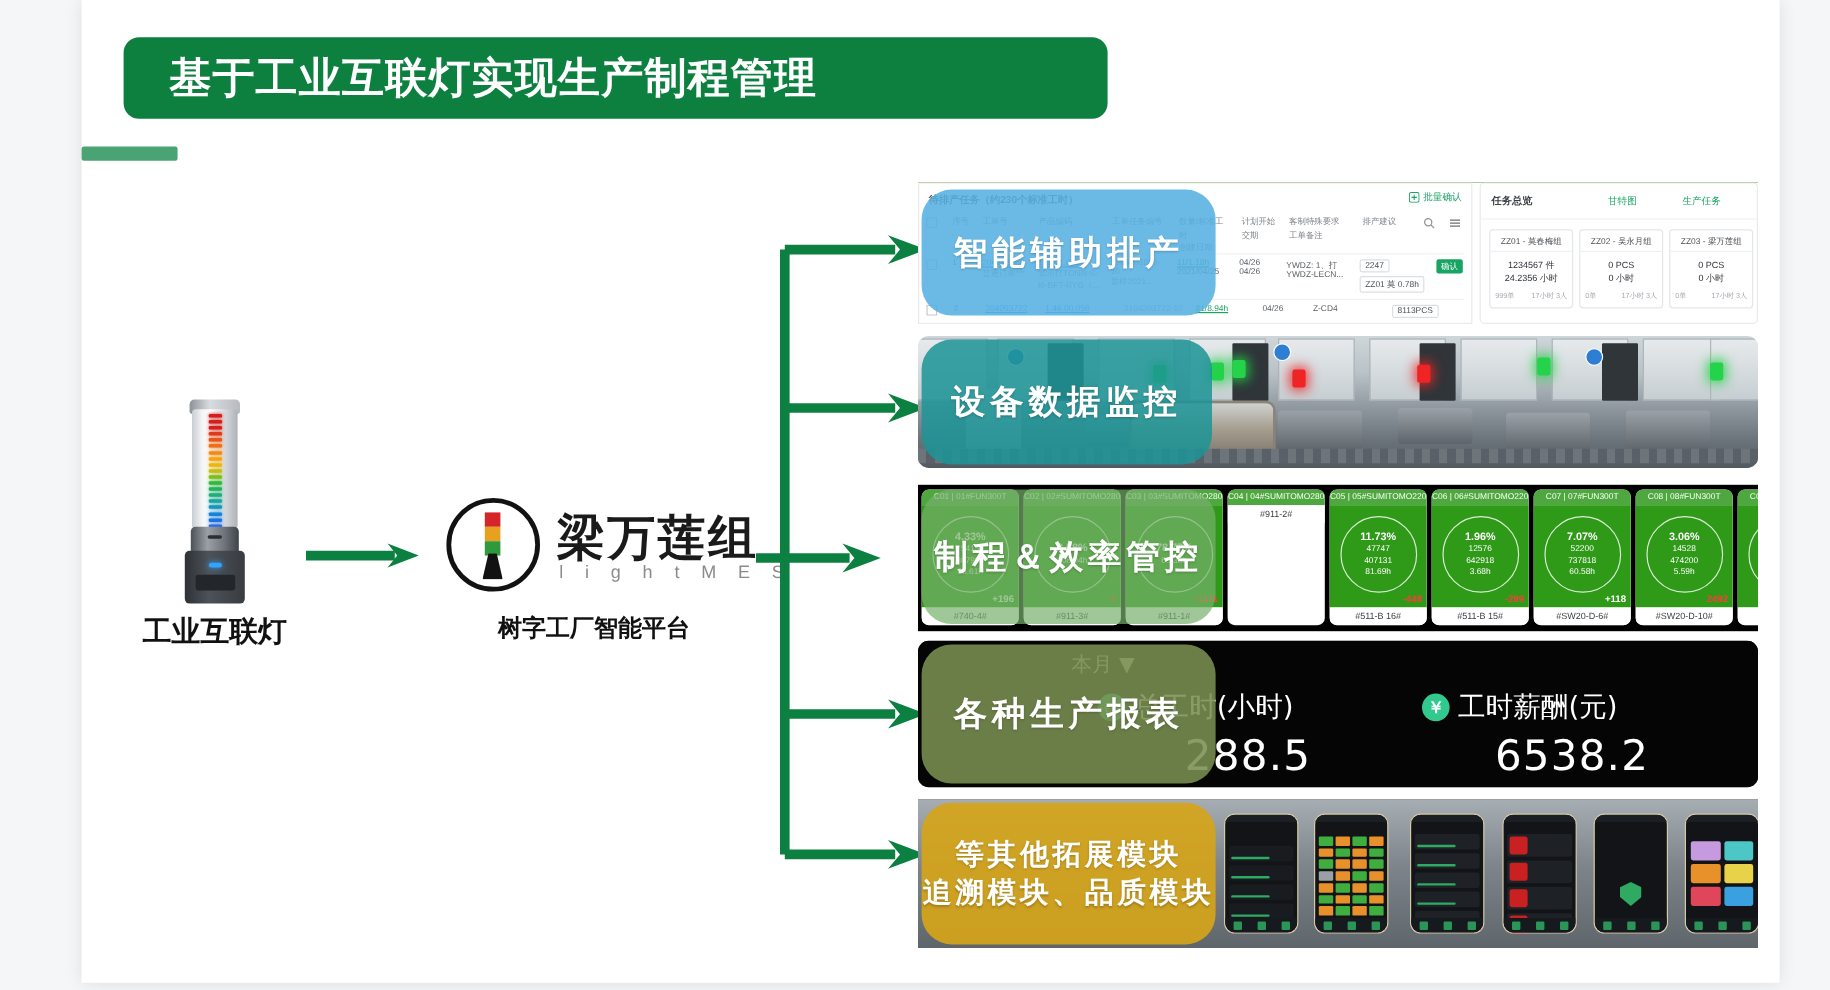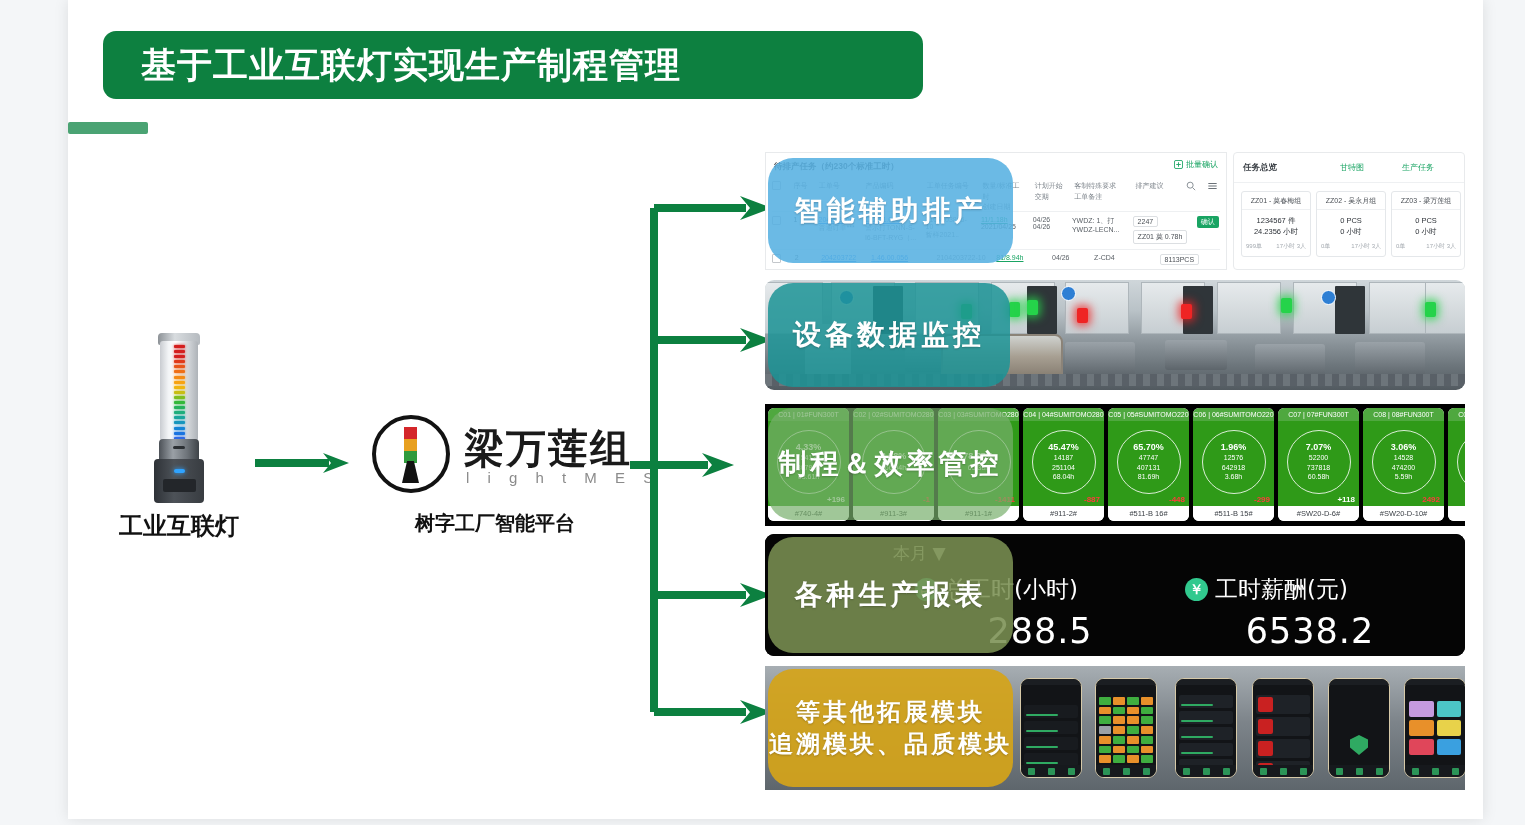--- a/index.html
+++ b/index.html
@@ -561,36 +561,27 @@
               <div class="eff-n"></div>
               <div class="eff-n"></div>
               <div class="eff-n">65.38h</div>
             </div>
             <div class="eff-delta" style="color: rgb(255, 59, 59);">-1411</div>
           </div>
           <div class="eff-f">#911-1#</div>
         </div>
         <div class="effcard">
           <div class="eff-h">C04 | 04#SUMITOMO280</div>
-          <div class="eff-b">
-            <div class="eff-circ">
-              <div class="eff-pct">45.47%</div>
-              <div class="eff-n">14187</div>
-              <div class="eff-n">251104</div>
-              <div class="eff-n">68.04h</div>
-            </div>
-            <div class="eff-delta" style="color: rgb(255, 59, 59);">-887</div>
-          </div>
           <div class="eff-f">#911-2#</div>
         </div>
         <div class="effcard">
           <div class="eff-h">C05 | 05#SUMITOMO220</div>
           <div class="eff-b">
             <div class="eff-circ">
-              <div class="eff-pct">65.70%</div>
+              <div class="eff-pct">11.73%</div>
               <div class="eff-n">47747</div>
               <div class="eff-n">407131</div>
               <div class="eff-n">81.69h</div>
             </div>
             <div class="eff-delta" style="color: rgb(255, 59, 59);">-448</div>
           </div>
           <div class="eff-f">#511-B 16#</div>
         </div>
         <div class="effcard">
           <div class="eff-h">C06 | 06#SUMITOMO220</div>

